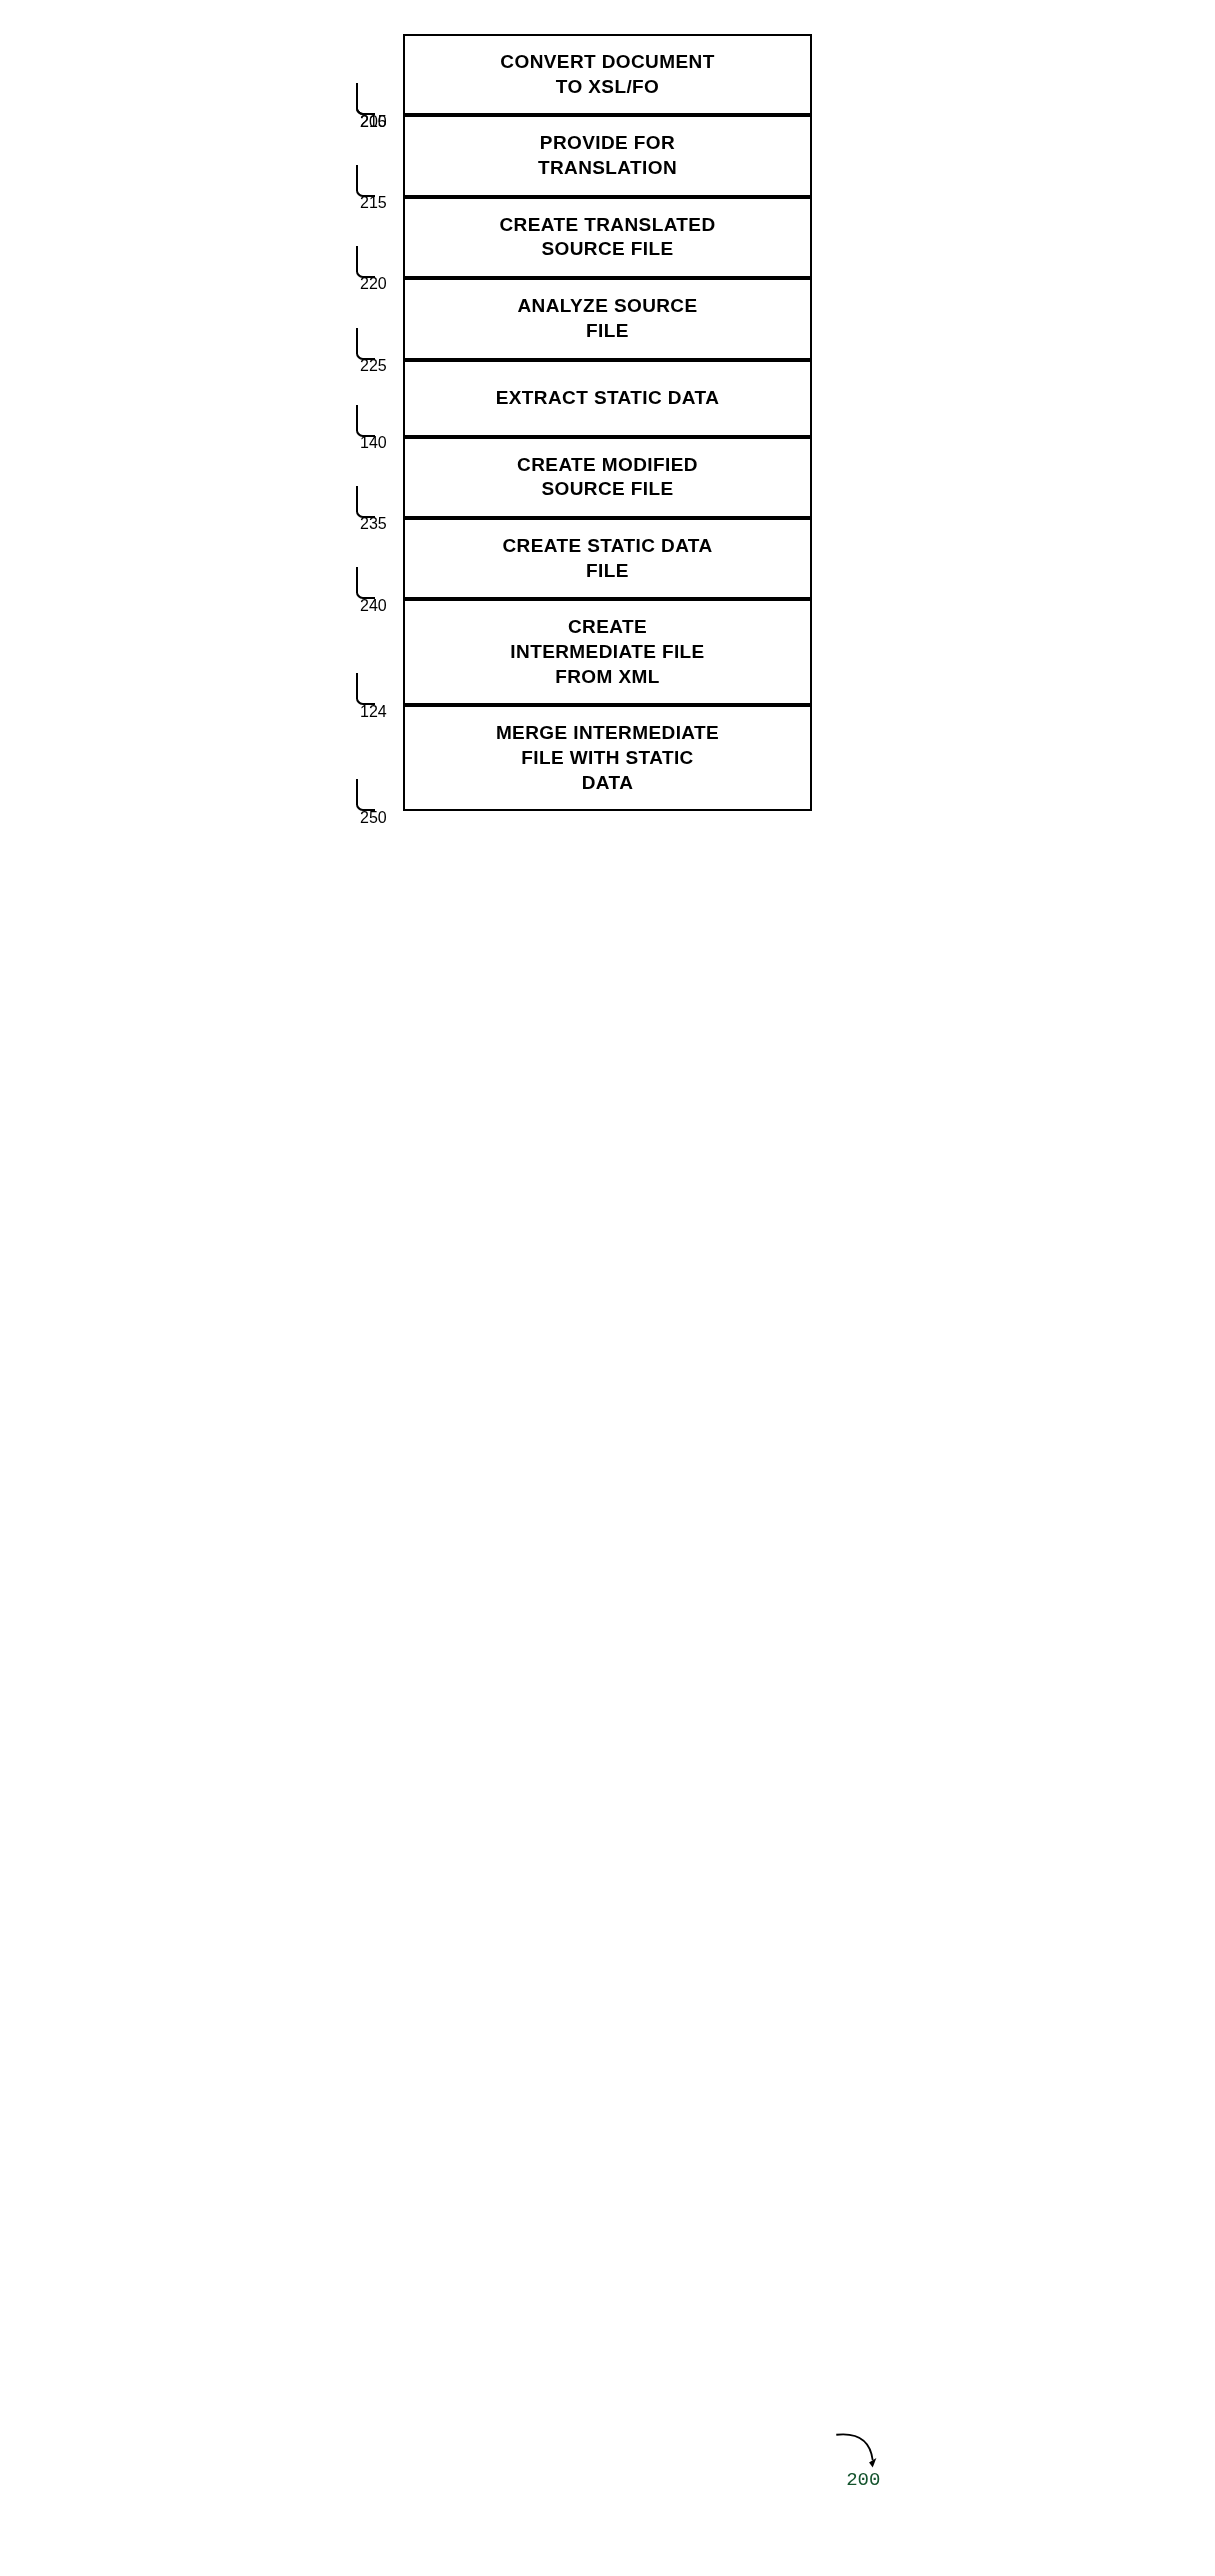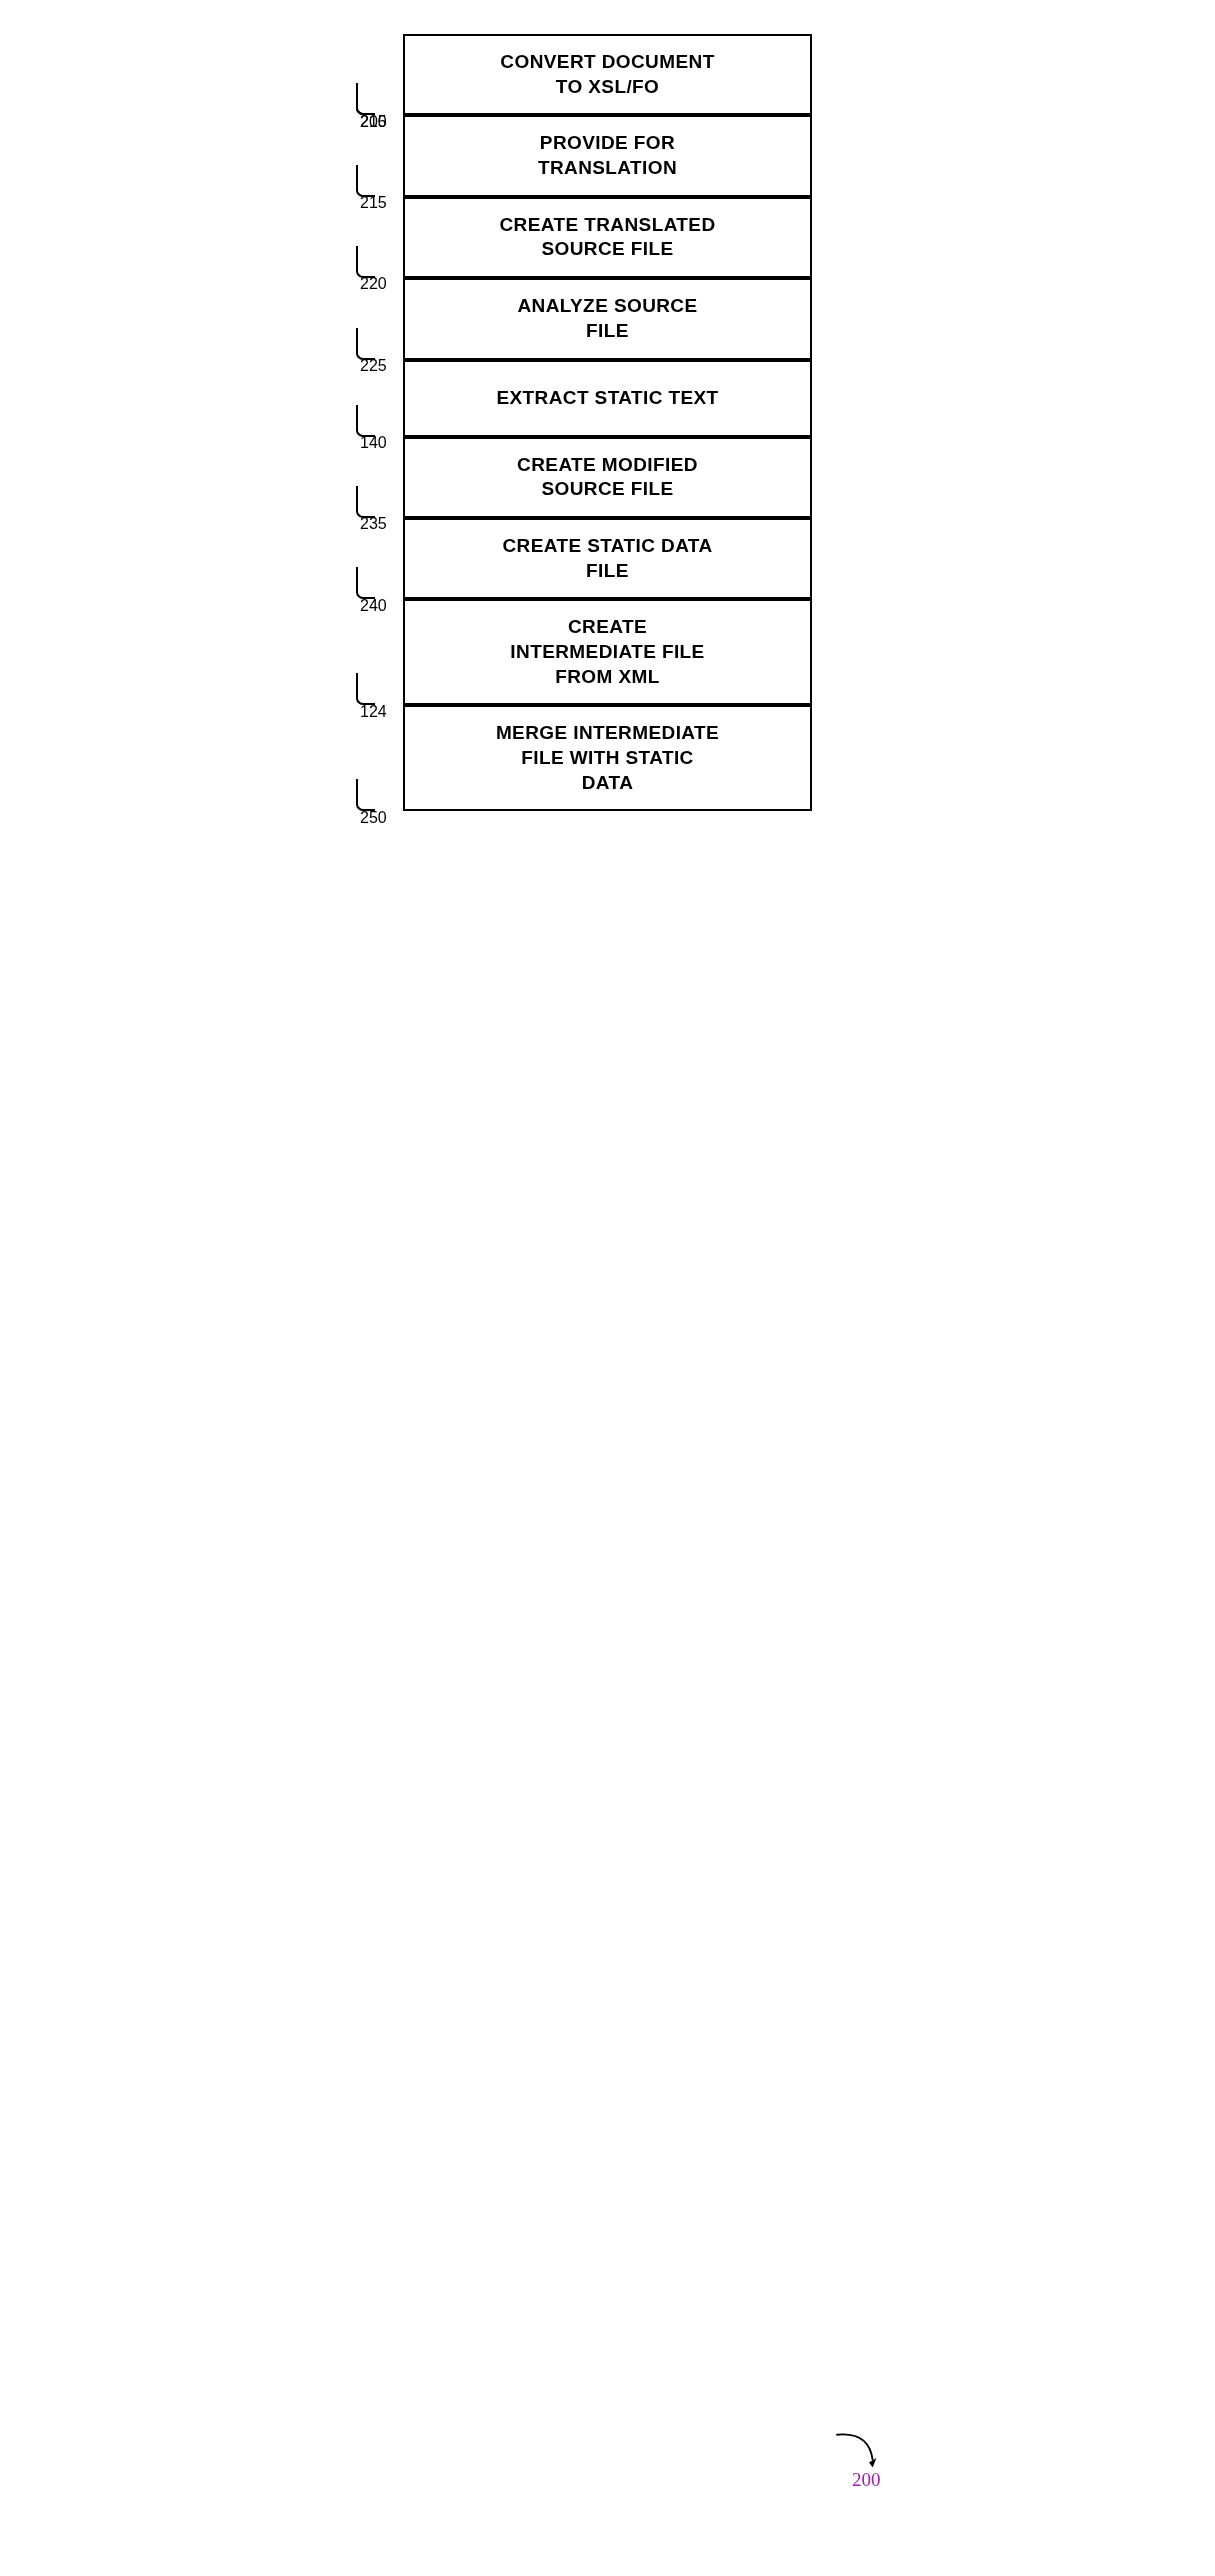--- a/index.html
+++ b/index.html
@@ -178,21 +178,21 @@
 
   <div class="arrow">
     <div class="arrow-line"></div>
     <div class="arrow-head"></div>
   </div>
 
   <div class="flow-item">
     <div class="step-wrapper">
       <div class="bracket"></div>
       <div class="step-label">140</div>
-      <div class="step-box">EXTRACT STATIC TEXT</div>
+      <div class="step-box">EXTRACT STATIC DATA</div>
     </div>
   </div>
 
   <div class="arrow">
     <div class="arrow-line"></div>
     <div class="arrow-head"></div>
   </div>
 
   <div class="flow-item">
     <div class="step-wrapper">
@@ -239,17 +239,17 @@
       <div class="step-label">250</div>
       <div class="step-box">MERGE INTERMEDIATE<br>FILE WITH STATIC<br>DATA</div>
     </div>
   </div>
 
   <div class="diagram-label">
     <svg class="curved-arrow" viewBox="0 0 70 55" xmlns="http://www.w3.org/2000/svg">
       <path d="M 10 10 Q 55 5 60 45" stroke="#000" stroke-width="2.5" fill="none"></path>
       <polygon points="55,48 65,42 60,55" fill="#000"></polygon>
     </svg>
-    <span style="font-size:19px; font-family:Liberation Serif, serif; color:#a21caf;margin-left:44px;">200</span>
+    <span style="font-size:19px; font-family:Liberation Mono, monospace; color:#14532d;margin-left:44px;">200</span>
   </div>
 
 </div>
 
 
 </body></html>

